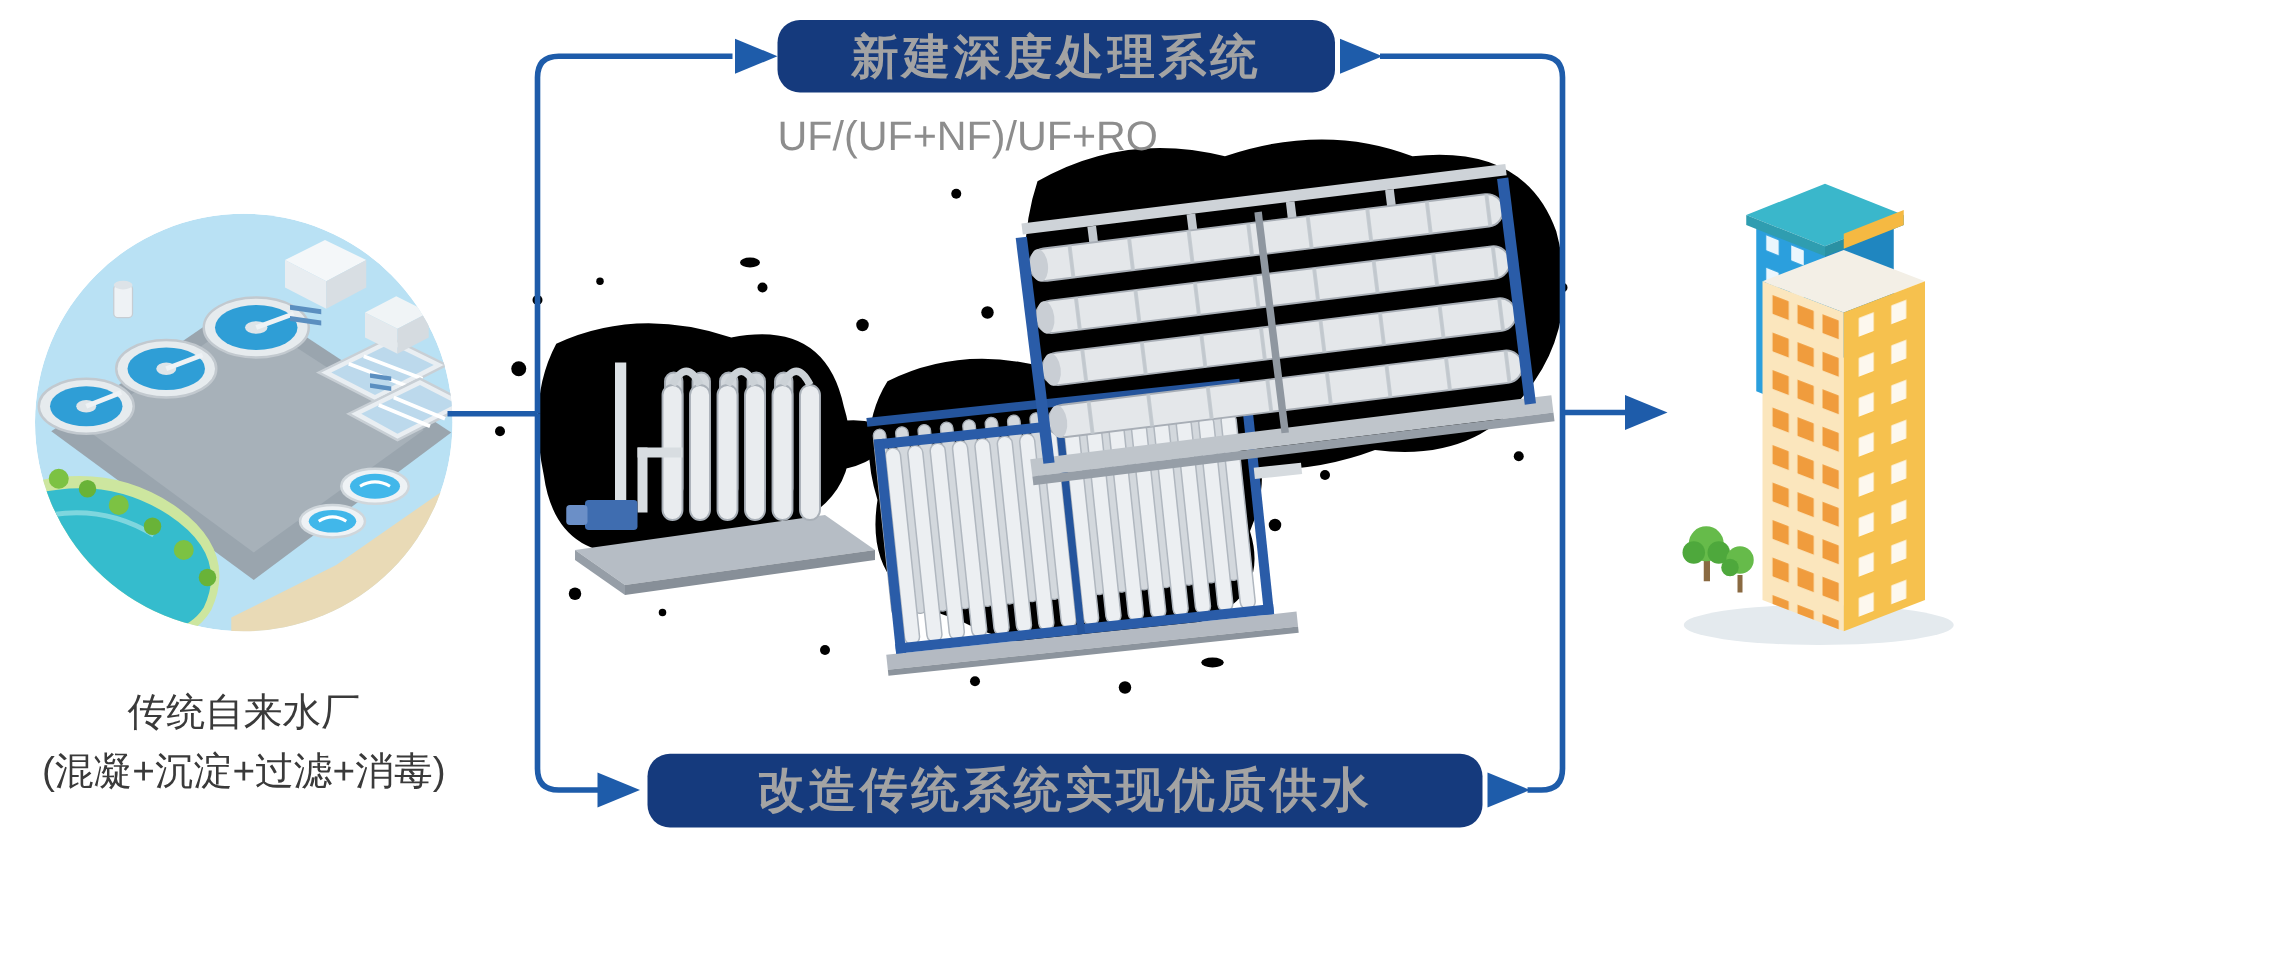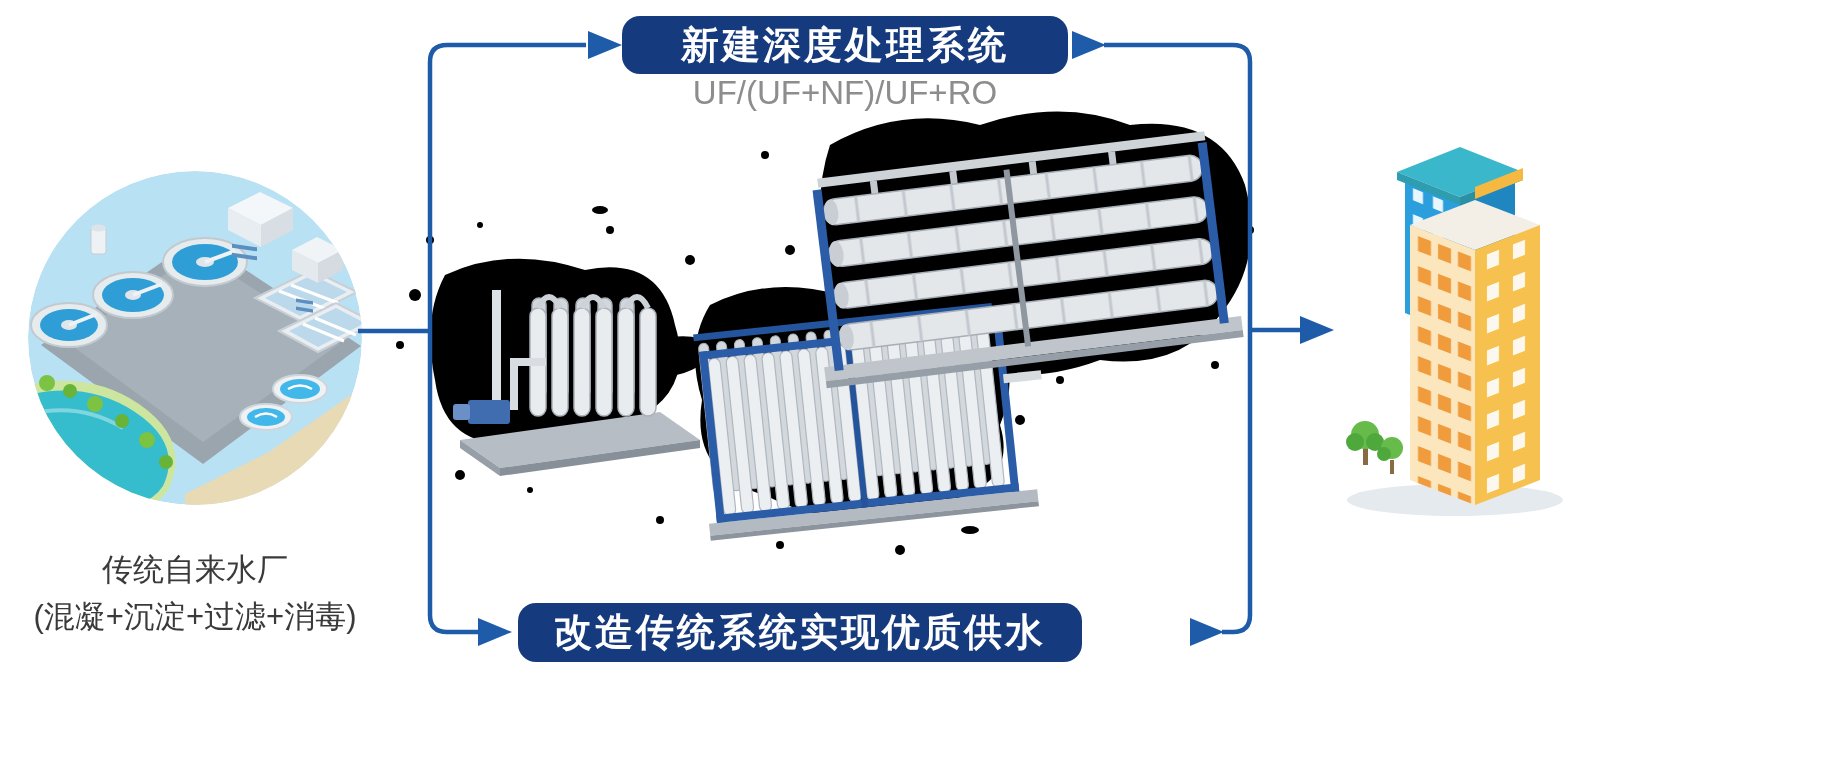--- a/index.html
+++ b/index.html
@@ -4,25 +4,25 @@
 <style>
   * { margin:0; padding:0; box-sizing:border-box; }
   html,body { background:#ffffff; }
   body { font-family:"Liberation Sans","DejaVu Sans",sans-serif; }
   .canvas { position:relative; width:1821px; height:783px; background:#fff; overflow:hidden; }
   .abs { position:absolute; }
   .flow-svg { left:0; top:0; width:1821px; height:783px; z-index:2; pointer-events:none; }
   .plant { left:27px; top:170px; z-index:1; }
   .equip { left:360px; top:90px; z-index:1; }
   .bldg  { left:1335px; top:130px; z-index:1; }
-  .banner { z-index:3; background:#153a7d; color:#ffffff; font-weight:bold;
+  .banner { z-index:3; background:#153a7d; color:#a3a3a3; font-weight:bold;
             display:flex; align-items:center; justify-content:center; border-radius:18px; }
   .banner.top    { left:622px; top:16px;  width:446px; height:58px; font-size:38px; letter-spacing:3px; }
-  .banner.bottom { left:518px; top:603px; width:564px; height:59px; font-size:38px; letter-spacing:3px; }
-  .sub-label { z-index:3; left:622px; top:74px; width:446px; text-align:center;
+  .banner.bottom { left:518px; top:603px; width:668px; height:59px; font-size:38px; letter-spacing:3px; }
+  .sub-label { z-index:3; left:622px; top:90px; width:446px; text-align:left;
                font-size:33px; color:#8d8d8d; }
   .source-caption { z-index:3; left:-3px; top:546px; width:396px; text-align:center;
                     font-size:31px; color:#3a3a3a; line-height:47px; }
   .user-label { z-index:3; left:1390px; top:512px; width:180px; text-align:center;
                 font-size:34px; color:#3a3a3a; }
 </style>
 </head>
 <body>
 
 <div class="canvas">

